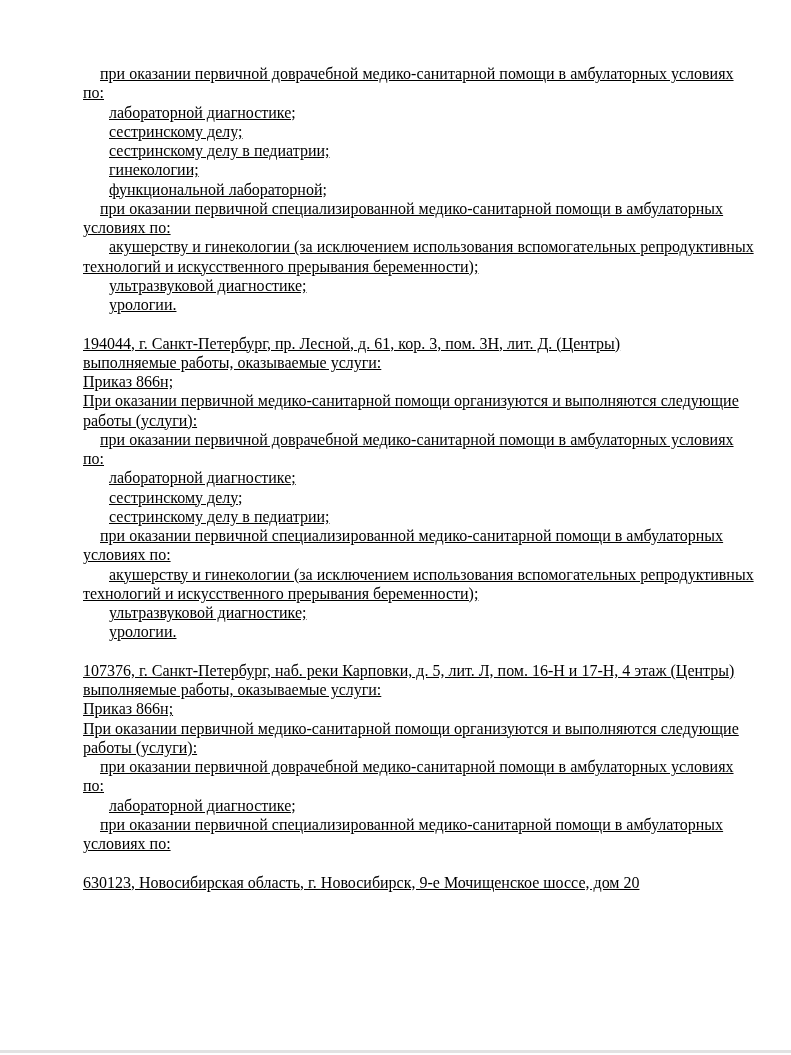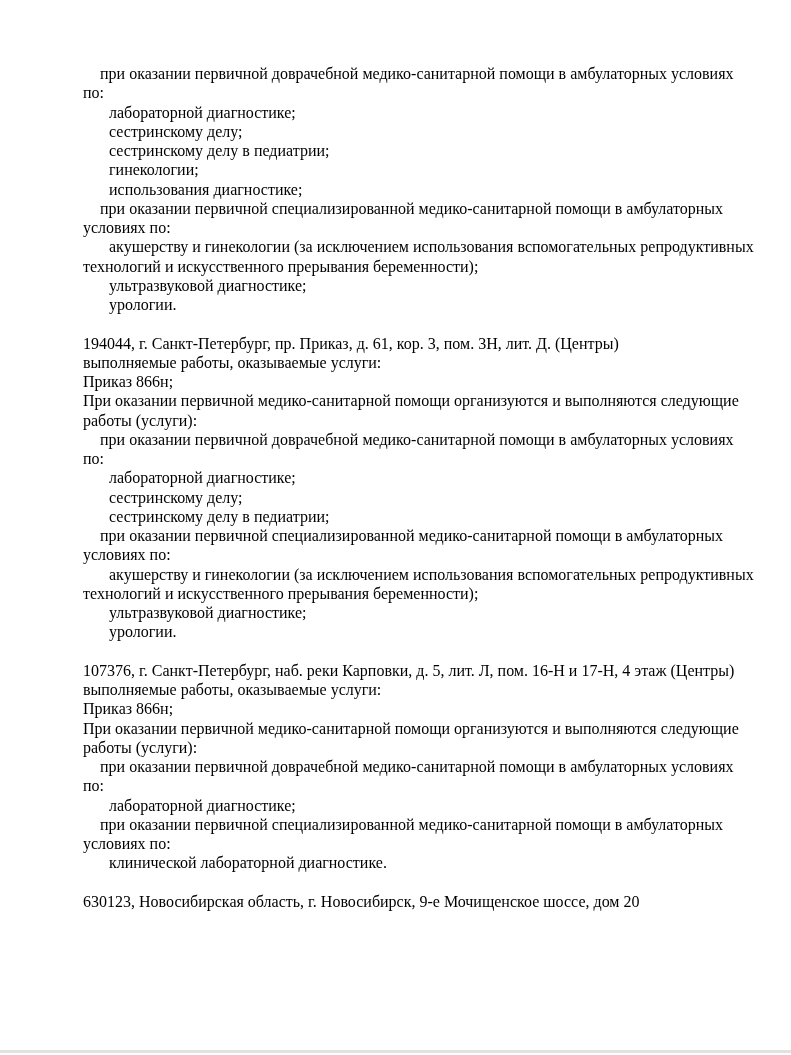--- a/index.html
+++ b/index.html
@@ -19,21 +19,21 @@
   }
   .doc-text {
     position: absolute;
     left: 83px;
     top: 64px;
     width: 690px;
     font-size: 16px;
     line-height: 19.25px;
     white-space: nowrap;
   }
-  .line { min-height: 19.25px; }
+  .line { min-height: 19.25px; text-decoration: underline; }
   .line.body { padding-left: 0; }
   .line.lead { padding-left: 17px; }
   .line.item { padding-left: 26px; }
   .line.blank { height: 19.25px; }
   .footer-divider {
     position: absolute;
     left: 0;
     top: 1050px;
     width: 791px;
     height: 3px;
@@ -43,29 +43,29 @@
 <body style="background: rgb(255, 255, 255); color: rgb(0, 0, 0);">
 
 <div class="page">
   <div class="doc-text">
       <div class="line lead">при оказании первичной доврачебной медико-санитарной помощи в амбулаторных условиях</div>
       <div class="line body">по:</div>
       <div class="line item">лабораторной диагностике;</div>
       <div class="line item">сестринскому делу;</div>
       <div class="line item">сестринскому делу в педиатрии;</div>
       <div class="line item">гинекологии;</div>
-      <div class="line item">использования диагностике;</div>
+      <div class="line item">функциональной лабораторной;</div>
       <div class="line lead">при оказании первичной специализированной медико-санитарной помощи в амбулаторных</div>
       <div class="line body">условиях по:</div>
       <div class="line item">акушерству и гинекологии (за исключением использования вспомогательных репродуктивных</div>
       <div class="line body">технологий и искусственного прерывания беременности);</div>
       <div class="line item">ультразвуковой диагностике;</div>
       <div class="line item">урологии.</div>
       <div class="line blank"></div>
-      <div class="line body">194044, г. Санкт-Петербург, пр. Приказ, д. 61, кор. 3, пом. 3Н, лит. Д. (Центры)</div>
+      <div class="line body">194044, г. Санкт-Петербург, пр. Лесной, д. 61, кор. 3, пом. 3Н, лит. Д. (Центры)</div>
       <div class="line body">выполняемые работы, оказываемые услуги:</div>
       <div class="line body">Приказ 866н;</div>
       <div class="line body">При оказании первичной медико-санитарной помощи организуются и выполняются следующие</div>
       <div class="line body">работы (услуги):</div>
       <div class="line lead">при оказании первичной доврачебной медико-санитарной помощи в амбулаторных условиях</div>
       <div class="line body">по:</div>
       <div class="line item">лабораторной диагностике;</div>
       <div class="line item">сестринскому делу;</div>
       <div class="line item">сестринскому делу в педиатрии;</div>
       <div class="line lead">при оказании первичной специализированной медико-санитарной помощи в амбулаторных</div>
@@ -78,18 +78,17 @@
       <div class="line body">107376, г. Санкт-Петербург, наб. реки Карповки, д. 5, лит. Л, пом. 16-Н и 17-Н, 4 этаж (Центры)</div>
       <div class="line body">выполняемые работы, оказываемые услуги:</div>
       <div class="line body">Приказ 866н;</div>
       <div class="line body">При оказании первичной медико-санитарной помощи организуются и выполняются следующие</div>
       <div class="line body">работы (услуги):</div>
       <div class="line lead">при оказании первичной доврачебной медико-санитарной помощи в амбулаторных условиях</div>
       <div class="line body">по:</div>
       <div class="line item">лабораторной диагностике;</div>
       <div class="line lead">при оказании первичной специализированной медико-санитарной помощи в амбулаторных</div>
       <div class="line body">условиях по:</div>
-      <div class="line item">клинической лабораторной диагностике.</div>
       <div class="line blank"></div>
       <div class="line body">630123, Новосибирская область, г. Новосибирск, 9-е Мочищенское шоссе, дом 20</div>
     </div>
   <div class="footer-divider" style="background: rgb(226, 226, 226);"></div>
 </div>
 
 </body></html>

